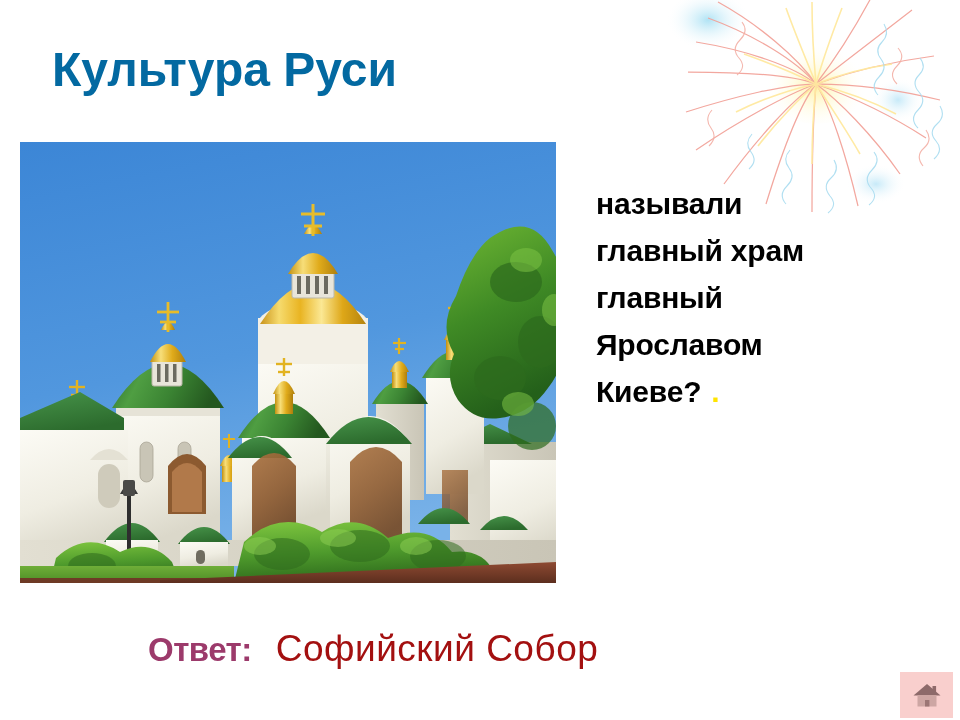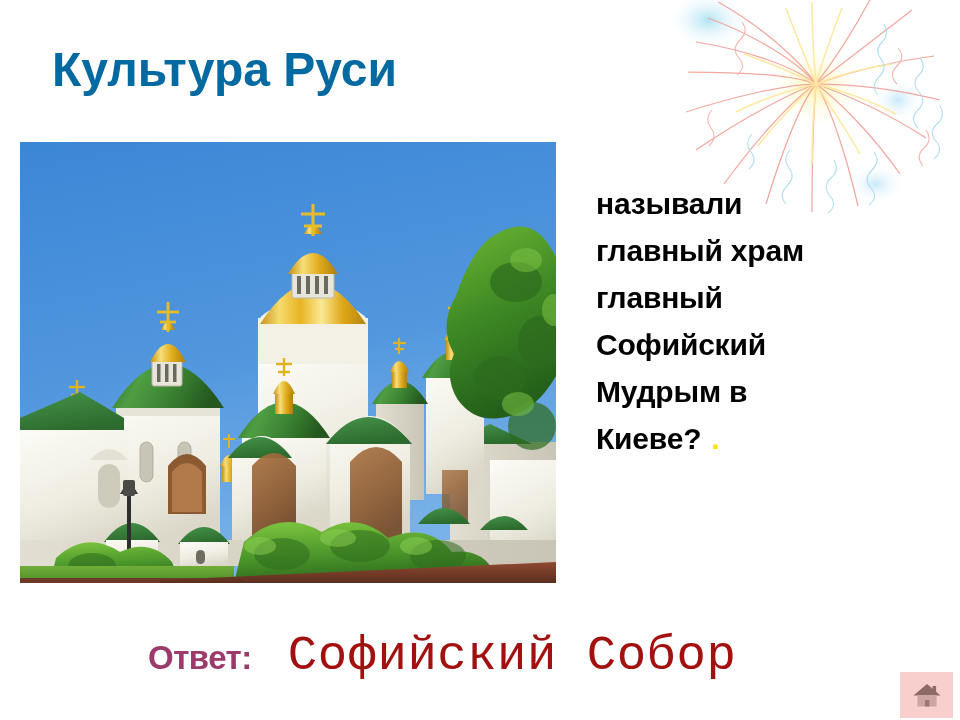--- a/index.html
+++ b/index.html
@@ -84,25 +84,25 @@
     align-items: baseline;
   }
   #answer-label {
     font-family: "Liberation Sans", sans-serif;
     font-size: 33px;
     font-weight: bold;
     color: #9C3A6B;
     letter-spacing: -0.5px;
   }
   #answer-value {
-    font-family: Liberation Mono, monospace;
-    font-size: 49px;
+    font-family: Liberation Sans, sans-serif;
+    font-size: 37px;
     font-weight: normal;
     color: #A31010;
-    margin-left: 36px;
+    margin-left: 24px;
     letter-spacing: 0.5px;
   }
 
   
   #home-button {
     position: absolute;
     left: 900px;
     top: 672px;
     width: 53px;
     height: 46px;
@@ -437,22 +437,21 @@
       <rect x="0" y="424" width="214" height="17" fill="url(#lawn)"></rect>
       <rect x="0" y="436" width="536" height="5" fill="#6E3A25"></rect>
       <path d="M140 438 L536 420 L536 441 L140 441 Z" fill="url(#ground)"></path>
     </svg>
   </div>
 
   <div id="question">
     <div>называли</div>
     <div>главный храм</div>
     <div>главный</div>
-    <div>Софийский</div>
-    <div>Мудрым в</div>
+    <div>Ярославом</div>
     <div><span>Киеве?</span><span class="q-dot">.</span></div>
   </div>
 
   <div id="answer-row">
     <span id="answer-label">Ответ:</span>
     <span id="answer-value">Софийский Собор</span>
   </div>
 
   <div id="home-button">
     <svg width="30" height="27" viewBox="0 0 30 27">

